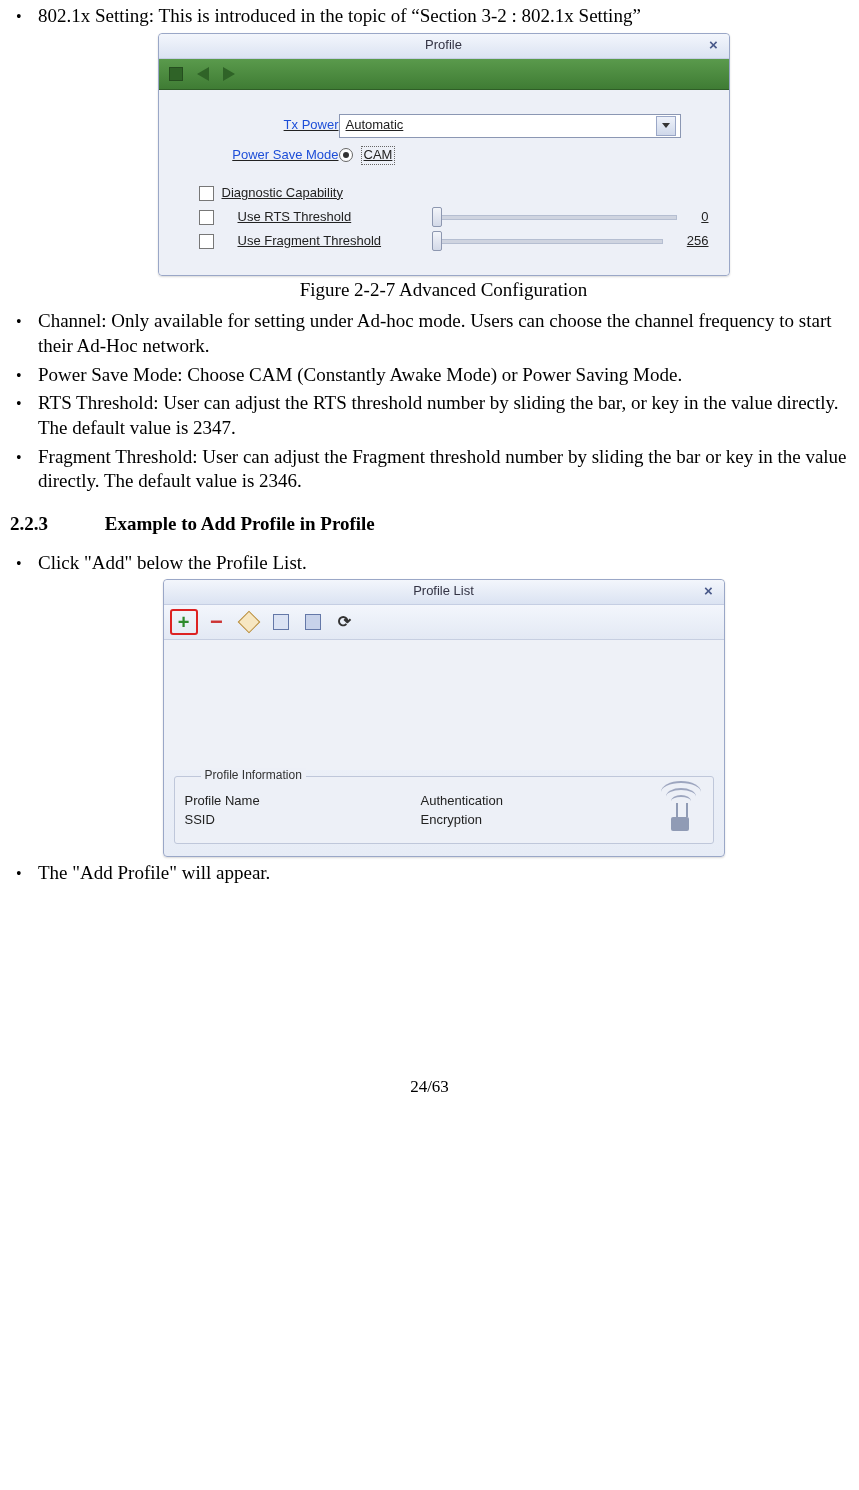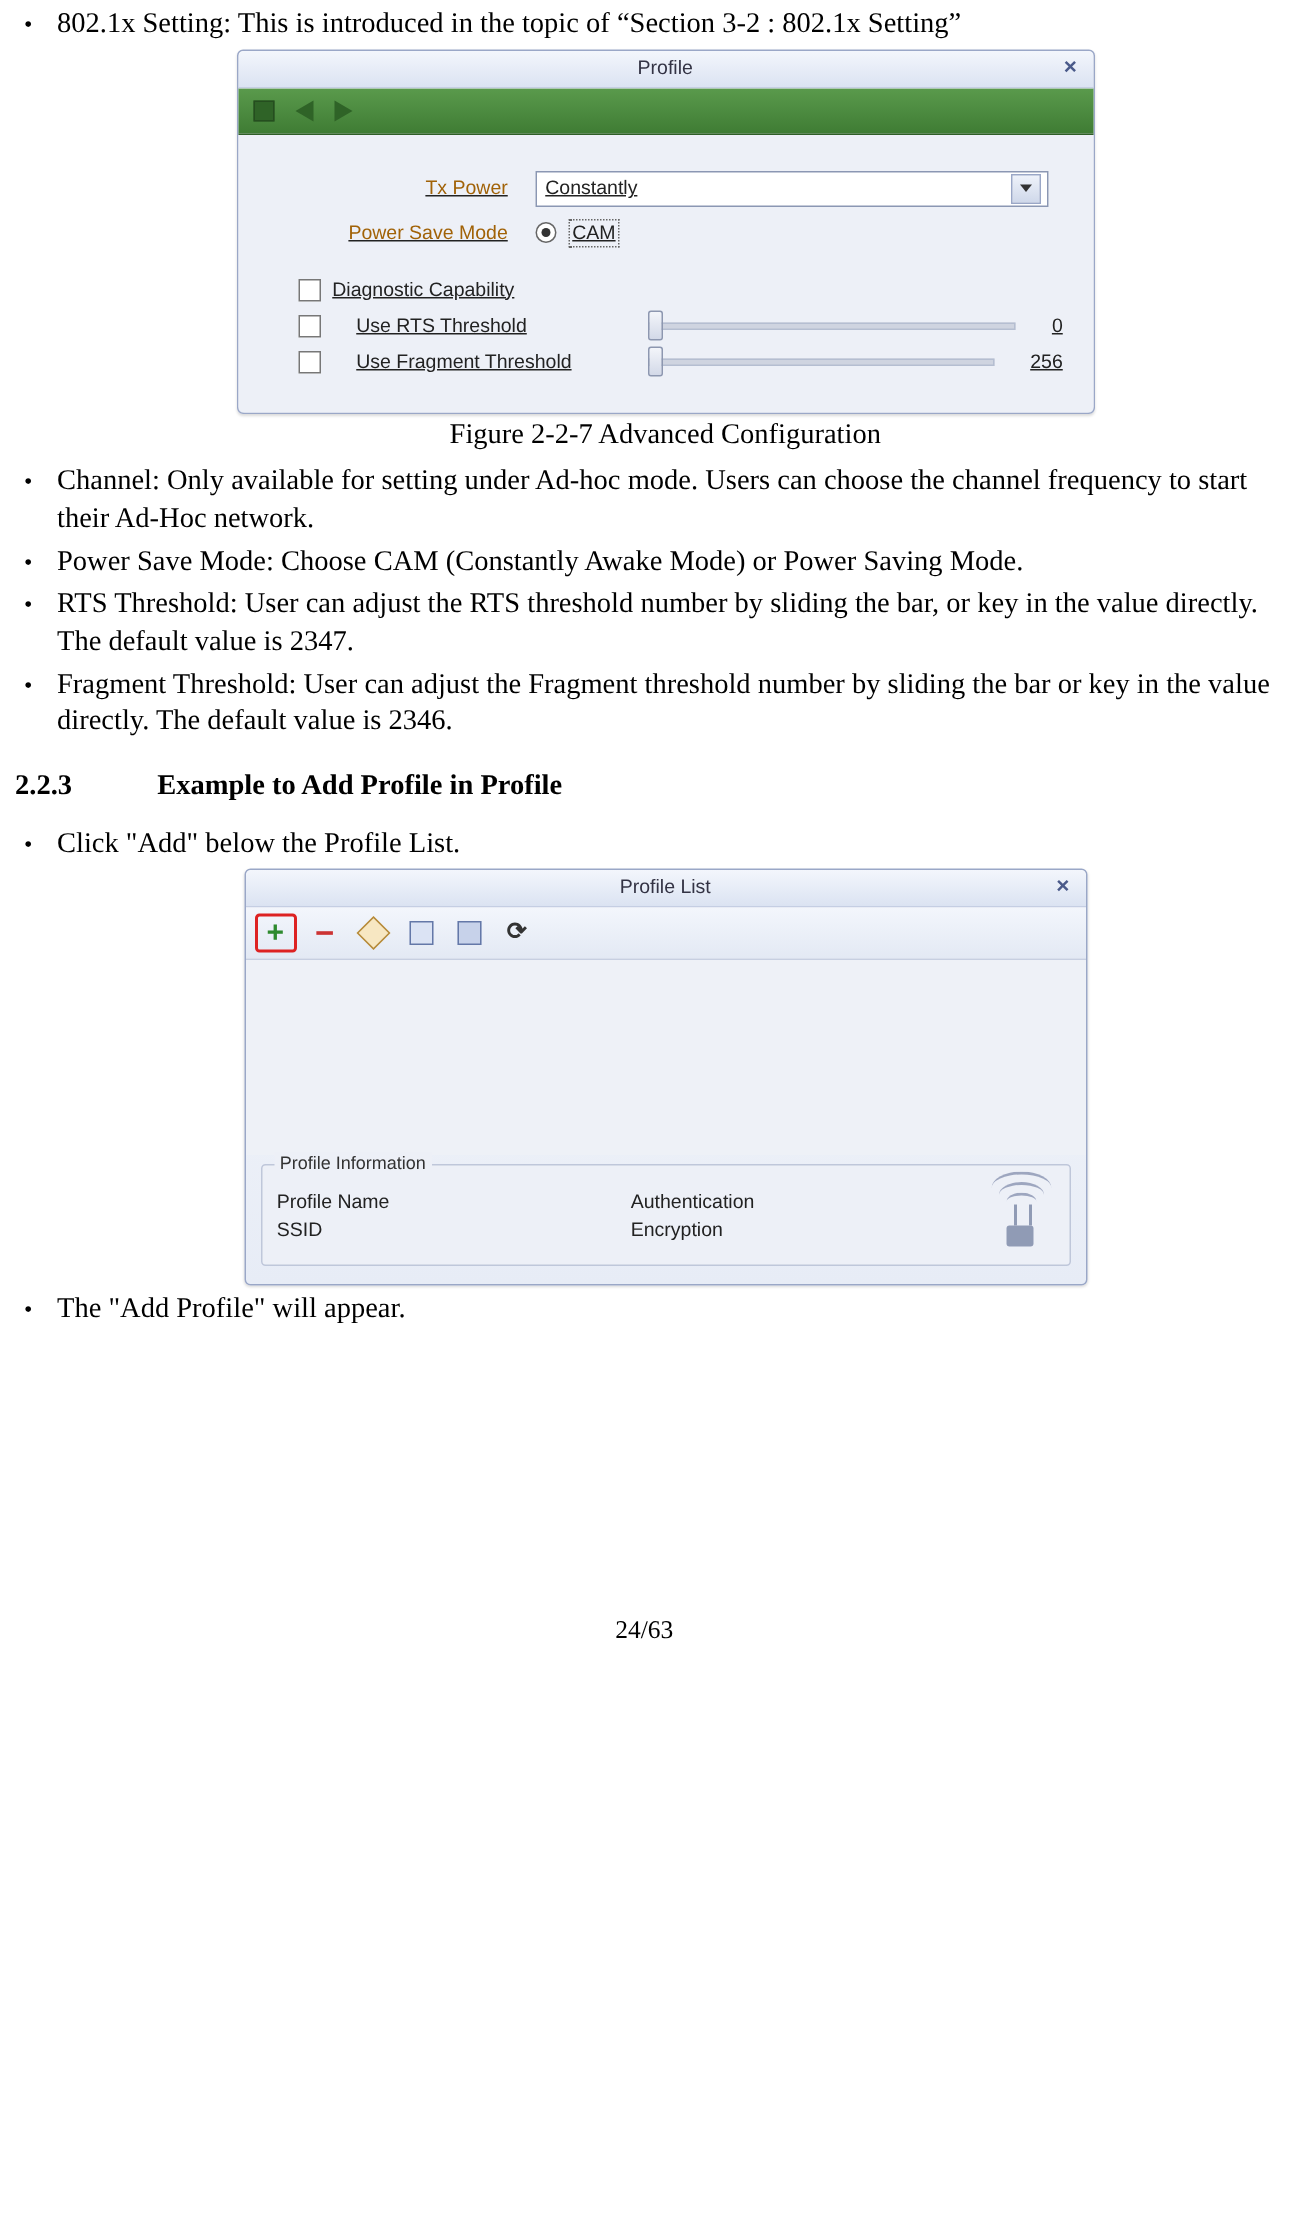--- a/index.html
+++ b/index.html
@@ -85,21 +85,21 @@
     display:flex; align-items:center; gap:14px; padding:0 10px;
   }
   .nav-stop { width:12px; height:12px; background:#2f6327; border:1px solid #254e1f; }
   .nav-arrow {
     width:0; height:0; border-top:7px solid transparent; border-bottom:7px solid transparent;
   }
   .nav-arrow.left  { border-right:12px solid #2f6327; }
   .nav-arrow.right { border-left:12px  solid #2f6327; }
   .body1 { padding: 16px 20px 20px 40px; background:#edf0f7; border-radius:0 0 4px 4px;}
   .row { display:flex; align-items:center; margin:8px 0; }
-  .lbl-right { width:140px; text-align:right; padding-right:18px; color:#a16207;}
+  .lbl-right { width:140px; text-align:right; color:#1d4ed8;}
   .dropdown {
     flex:1; max-width:330px; height:22px; border:1px solid #8b97b3; background:#fff;
     display:flex; align-items:center; justify-content:space-between; padding:0 4px 0 6px;
     font-size:13px;
   }
   .dropdown .dd-btn {
     width:18px; height:18px; background:linear-gradient(#eef2fa,#cfd8ea);
     border:1px solid #9aa7c7; display:flex; align-items:center; justify-content:center;
   }
   .dd-btn::after { content:""; width:0;height:0;border-left:4px solid transparent;border-right:4px solid transparent;border-top:5px solid #333;}
@@ -135,21 +135,21 @@
   .ico-import{ width:14px;height:14px;border:1px solid #6478a8;background:#dbe3f4;}
   .ico-export{ width:14px;height:14px;border:1px solid #6478a8;background:#c7d2ea;}
   .ico-refresh{ color:#333; font-size:16px; font-weight:bold;}
   .list-area { height:130px; background:#eef1f7; }
   .info-group {
     margin:6px 10px 12px 10px; border:1px solid #bfc7da; border-radius:3px;
     position:relative; padding:14px 10px 10px 10px; background:#edf0f7;
     display:flex; gap:10px;
   }
   .info-group .legend {
-    position:absolute; top:-9px; left:8px; background:#edf0f7; padding:0 4px; font-size:12px; color:#333;
+    position:absolute; top:-9px; left:26px; background:#edf0f7; padding:0 4px; font-size:12px; color:#333;
   }
   .info-col { flex:1; font-size:13px; color:#222; }
   .info-col div { margin:2px 0; }
   .antenna {
     width:46px; height:42px; position:relative; opacity:0.8;
   }
   .antenna::before{
     content:""; position:absolute; bottom:2px; left:14px; width:18px;height:14px;
     background:#7a86a5; border-radius:2px;
   }
@@ -178,21 +178,21 @@
         </div>
         <div class="navbar">
           <div class="nav-stop"></div>
           <div class="nav-arrow left"></div>
           <div class="nav-arrow right"></div>
         </div>
         <div class="body1">
           <div class="row">
             <div class="lbl-right">Tx Power</div>
             <div class="dropdown">
-              <span>Constantly</span>
+              <span>Automatic</span>
               <span class="dd-btn"></span>
             </div>
           </div>
           <div class="row" style="margin-bottom:0;">
             <div class="lbl-right" style="width:140px;">Power Save Mode</div>
             <div style="display:flex;align-items:center;gap:8px;">
               <span class="radio checked"></span>
               <span class="rlabel focused">CAM</span>
             </div>
           </div>

